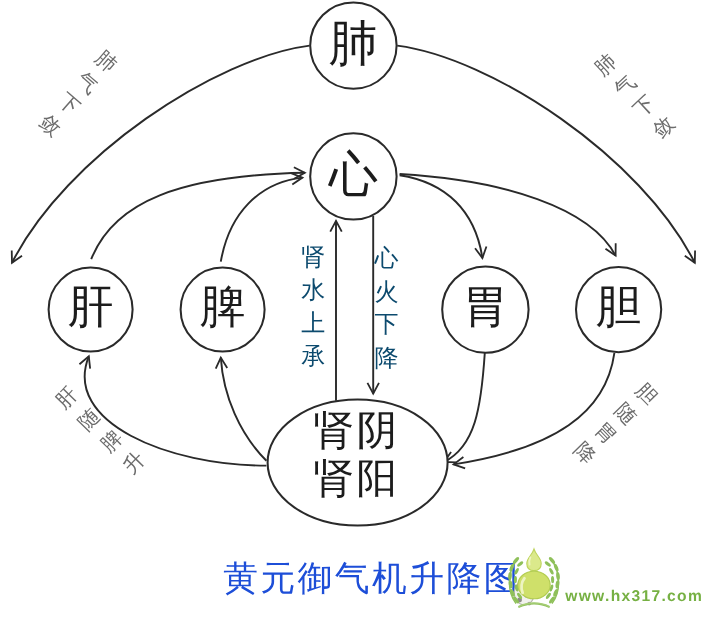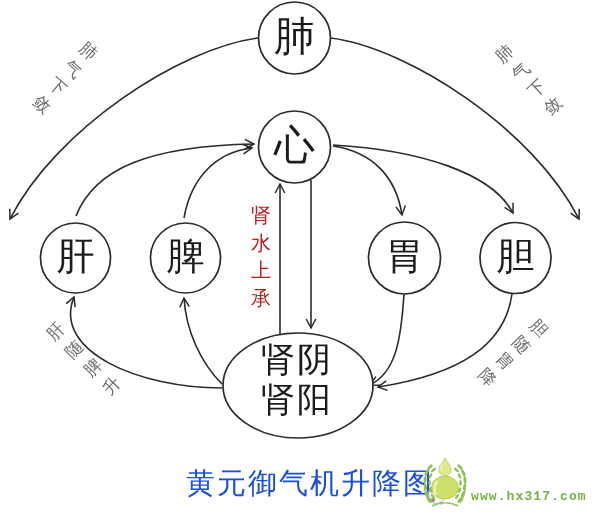--- a/index.html
+++ b/index.html
@@ -16,42 +16,42 @@
     white-space:nowrap;line-height:1;
   }
   .organ.big{font-size:41px;}
   .organ.row{font-size:38px;}
   .kidney-label{
     position:absolute;color:#1c1c1c;font-size:34px;line-height:40px;
     transform:translate(-50%,-50%);text-align:left;white-space:nowrap;
     font-family:"Liberation Serif",serif;letter-spacing:2px;
   }
   .vlabel{
-    position:absolute;width:20px;font-size:20px;color:#b91c1c;
+    position:absolute;width:20px;font-size:20px;color:#0c4a6e;
     line-height:27.7px;word-break:break-all;text-align:center;
     transform:translate(-50%,-50%);
     font-family:"Liberation Serif",serif;
   }
   .arclabel{
     position:absolute;width:17px;font-size:17px;color:#6c6c6c;
     line-height:23.5px;word-break:break-all;text-align:center;
     font-family:"Liberation Serif",serif;
   }
   .caption{
     position:absolute;left:186px;top:469px;font-size:29px;letter-spacing:2px;
     color:#1d4ed8;font-family:"Liberation Serif",serif;white-space:nowrap;line-height:1;
   }
   .wm-name{
     position:absolute;left:470px;top:461px;font-size:24px;font-weight:bold;
     color:#ea8c8c;font-family:"Liberation Sans",sans-serif;white-space:nowrap;
     line-height:1.1;letter-spacing:-0.5px;
   }
   .wm-url{
     position:absolute;left:471px;top:490px;font-size:13px;font-weight:bold;
-    color:#76b043;font-family:Liberation Mono, monospace;white-space:nowrap;
+    color:#76b043;font-family:Liberation Sans, sans-serif;white-space:nowrap;
     letter-spacing:1.1px;line-height:1;
   }
   .wm-logo{position:absolute;left:420px;top:456px;}
 </style>
 </head>
 <body>
 
 <div class="stage">
 
   <svg class="diagram" width="600" height="515" viewBox="0 0 600 515">
@@ -99,20 +99,21 @@
   <div class="organ row" style="left:185.5px;top:258px">脾</div>
   <div class="organ row" style="left:404.5px;top:258px">胃</div>
   <div class="organ row" style="left:515.5px;top:258px">胆</div>
 
   <div class="kidney-label" style="left:297px;top:380px">
     <div>肾阴</div>
     <div>肾阳</div>
   </div>
 
   <div class="vlabel" style="left:261px;top:257px">肾水上承</div>
+  <div class="vlabel" style="left:322px;top:258px">心火下降</div>
 
   <div class="arclabel" style="left:65px;top:78px;transform:translate(-50%,-50%) rotate(41deg)">肺气下敛</div>
   <div class="arclabel" style="left:529px;top:80px;transform:translate(-50%,-50%) rotate(-43deg)">肺气下敛</div>
   <div class="arclabel" style="left:84px;top:359px;line-height:26px;transform:translate(-50%,-50%) rotate(-46deg)">肝随脾升</div>
   <div class="arclabel" style="left:513px;top:353px;transform:translate(-50%,-50%) rotate(46deg)">胆随胃降</div>
 
   <div class="caption">黄元御气机升降图</div>
 
   <svg class="wm-logo" width="50" height="52" viewBox="0 0 50 52">
 

